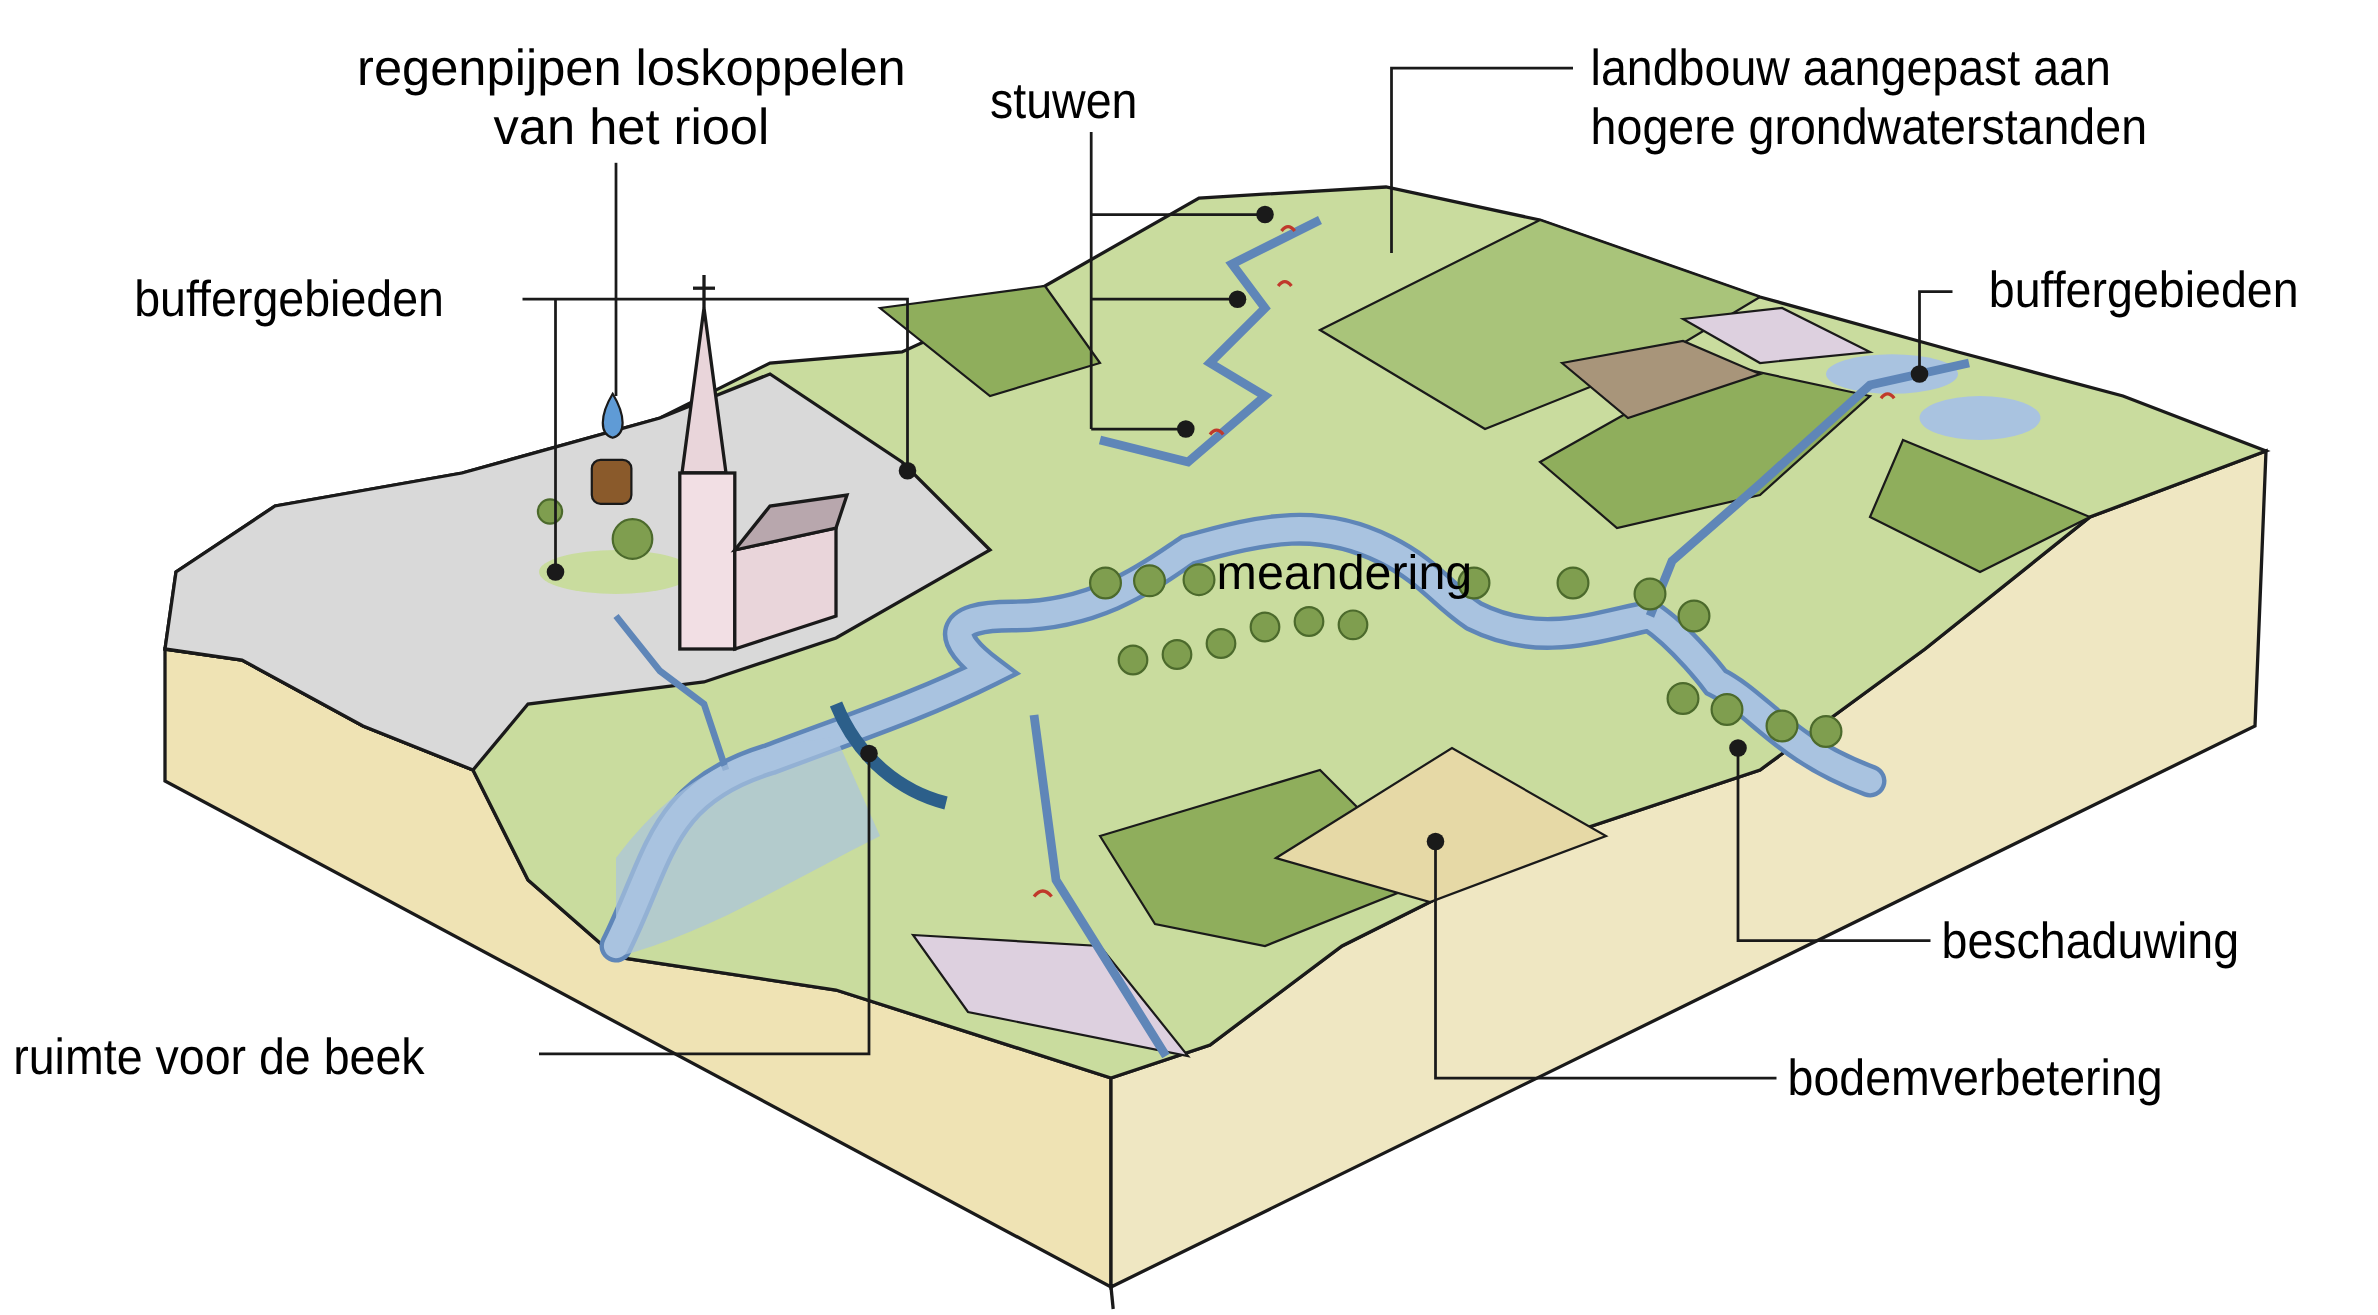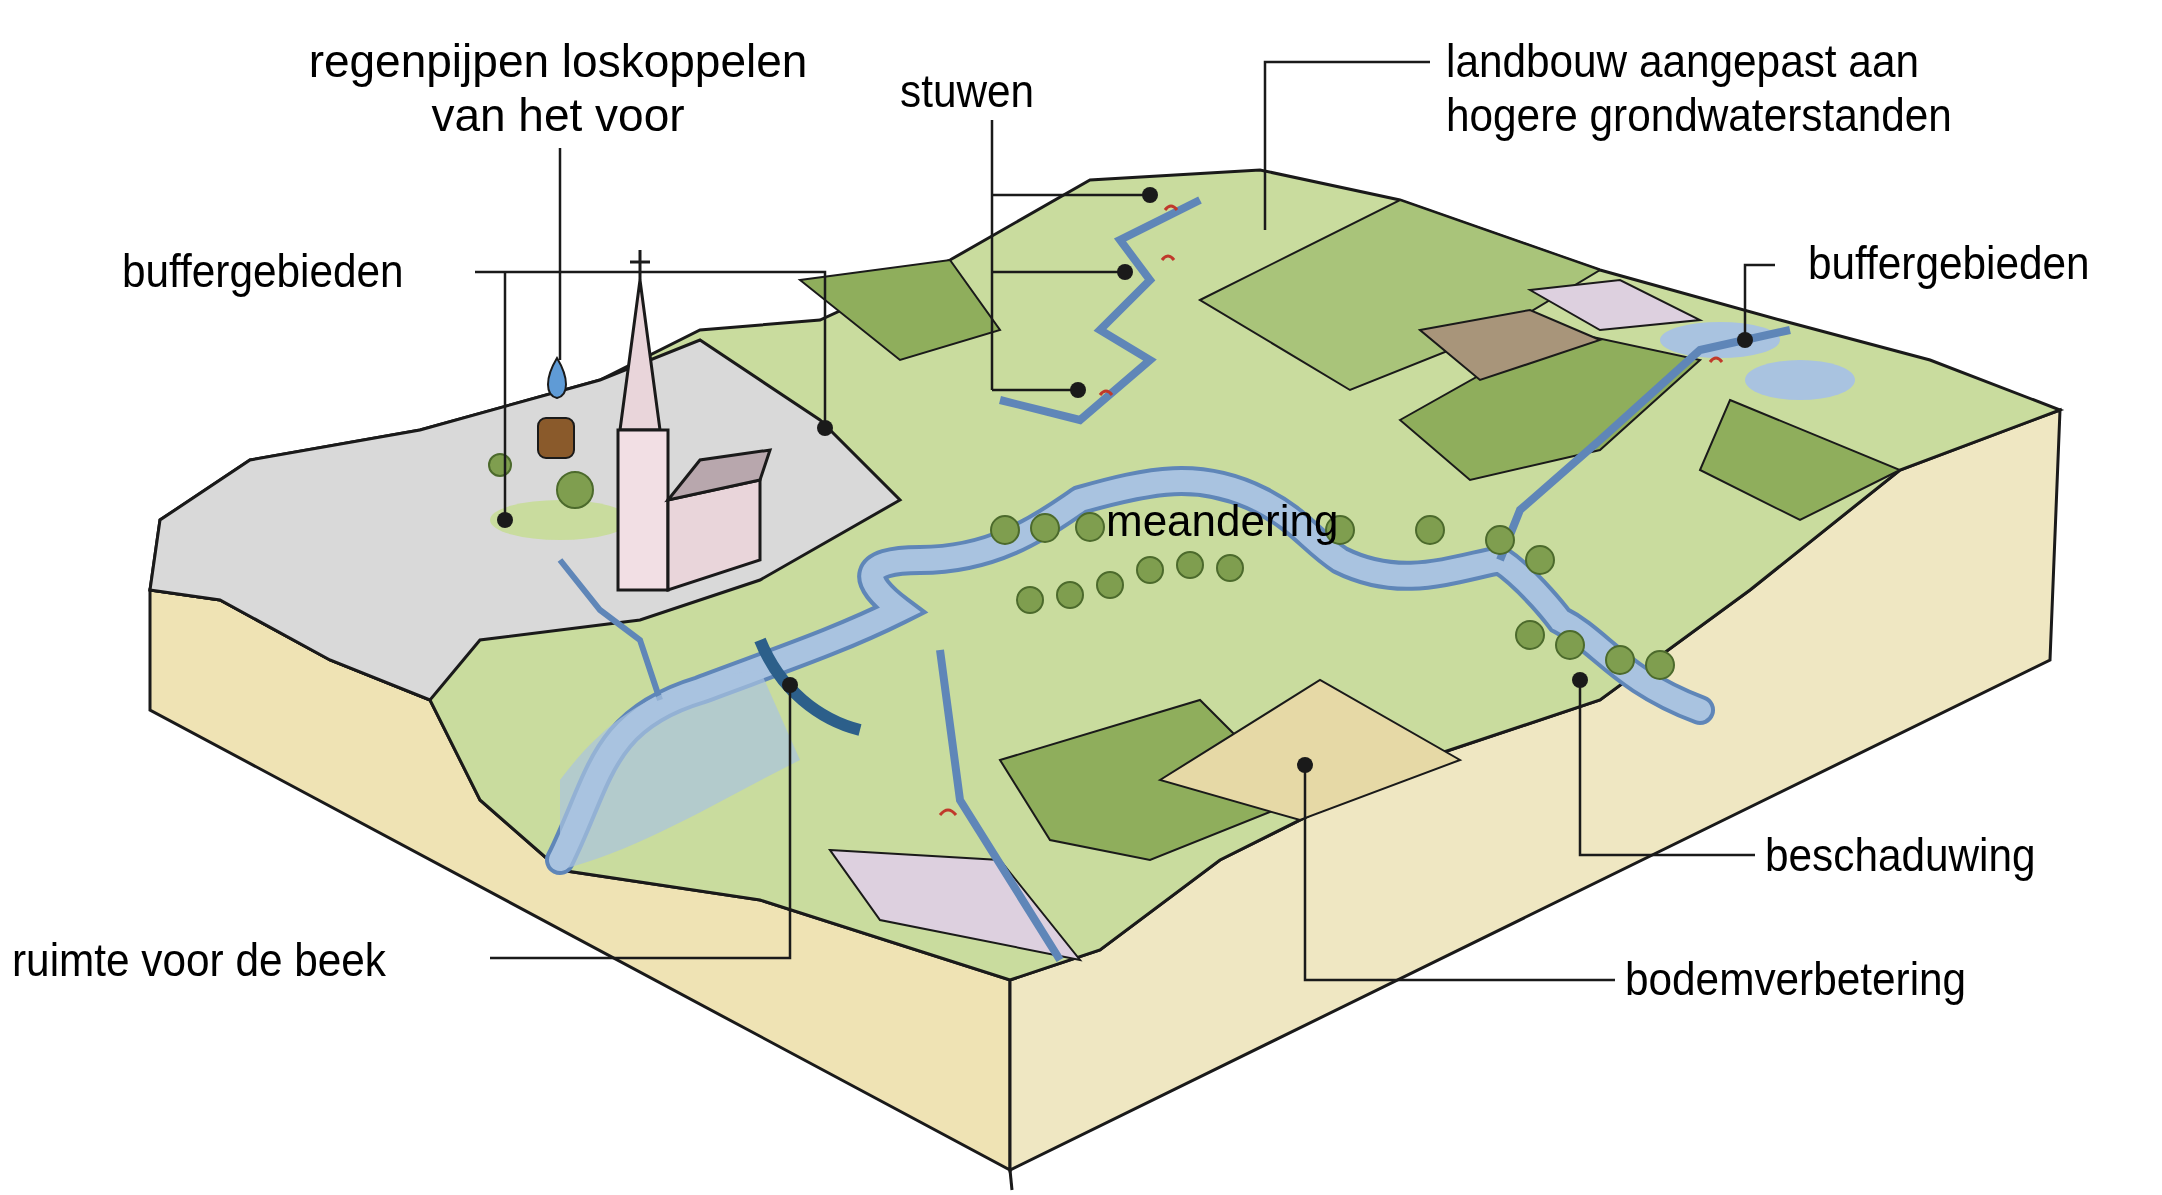--- a/index.html
+++ b/index.html
@@ -129,23 +129,23 @@
     <circle cx="1150" cy="195" r="8"></circle>
       <circle cx="1125" cy="272" r="8"></circle>
       <circle cx="1078" cy="390" r="8"></circle>
     <circle cx="1745" cy="340" r="8"></circle>
       <circle cx="790" cy="685" r="8"></circle>
       <circle cx="1580" cy="680" r="8"></circle>
       <circle cx="1305" cy="765" r="8"></circle>
   </g>
 </svg>
 
-<div class="label center" style="left:278px;top:34px;width:560px;transform:none;">
+<div class="label center" style="left:294px;top:34px;width:560px;transform:none;">
   <div>regenpijpen loskoppelen</div>
-  <div>van het voor</div>
+  <div>van het riool</div>
 </div>
 <div class="label" style="left:900px;top:64px;">stuwen</div>
 <div class="label" style="left:1446px;top:34px;">
   <div>landbouw aangepast aan</div>
   <div>hogere grondwaterstanden</div>
 </div>
 <div class="label" style="left:122px;top:244px;">buffergebieden</div>
 <div class="label" style="left:1808px;top:236px;">buffergebieden</div>
 <div class="label inmap" style="left:1062px;top:494px;transform:none;">meandering</div>
 <div class="label" style="left:12px;top:933px;">ruimte voor de beek</div>

